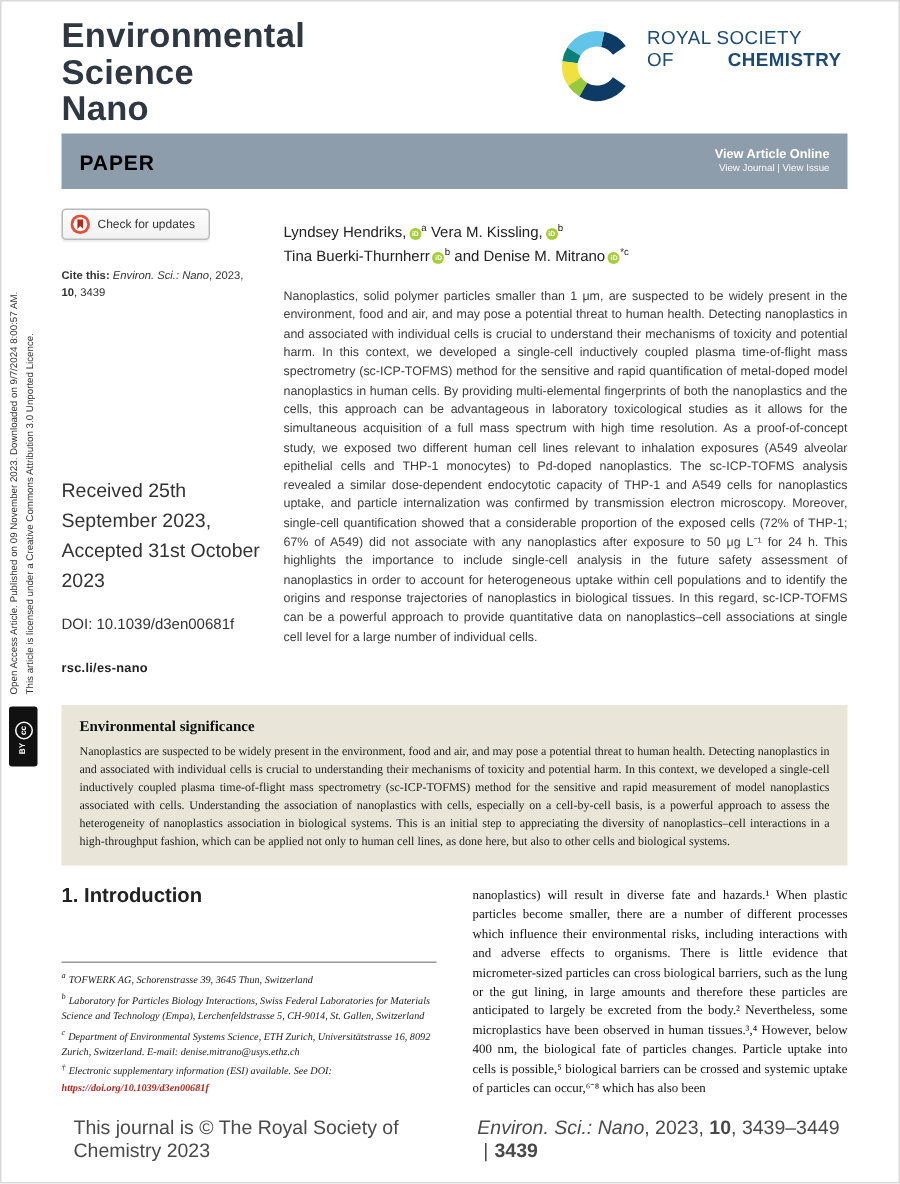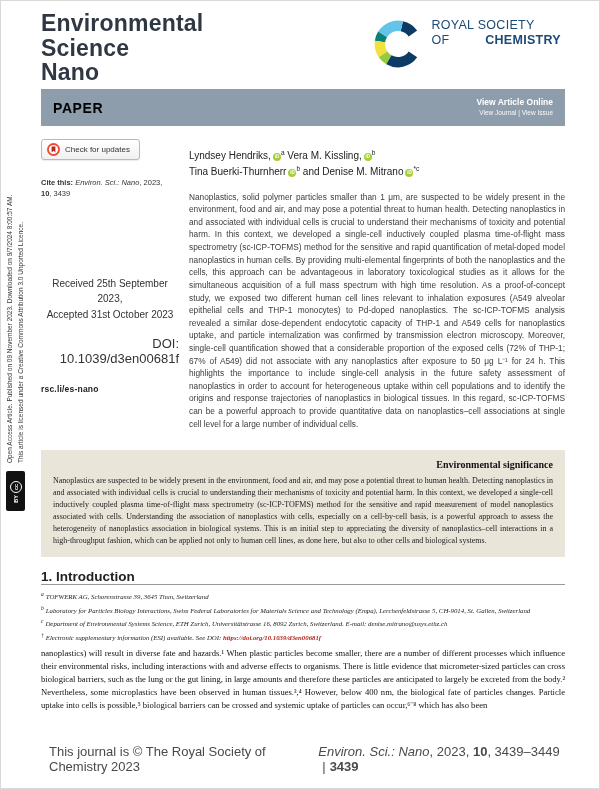--- a/index.html
+++ b/index.html
@@ -52,42 +52,42 @@
   .check-btn {
     display:inline-flex; align-items:center; gap:5px;
     border:1px solid #b9b9b9; border-radius:3px; padding:3px 9px 3px 5px;
     background:linear-gradient(#ffffff,#f1f1f1); font-size:8px; color:#333;
     box-shadow:0 1px 1px rgba(0,0,0,.08); cursor:pointer;
   }
   .cite { margin-top:17px; font-size:7.5px; color:#333; line-height:1.5; width:132px; }
   .cite .lbl { font-weight:bold; }
   .cite .ital { font-style:italic; }
   .cite .vol { font-weight:bold; }
-  .received { margin-top:76px; font-size:10px; color:#333; line-height:1.55;text-align:center; }
-  .doi { margin-top:14px; font-size:13px; color:#333;text-align:right; }
+  .received { margin-top:116px; font-size:13px; color:#333; line-height:1.55; }
+  .doi { margin-top:14px; font-size:10px; color:#333; }
   .site { margin-top:18px; font-size:8.5px; color:#222; font-weight:bold; letter-spacing:.2px; }
 
   .title { font-size:15px; font-weight:bold; color:#161616; line-height:1.27; letter-spacing:.1px; }
   .authors { margin-top:9px; font-size:10px; color:#222; line-height:1.55; }
   .orcid {
     display:inline-block; width:8px; height:8px; background:#a6ce39; border-radius:50%;
     color:#fff; font-size:4.5px; line-height:8px; text-align:center; font-weight:bold;
     vertical-align:1px; margin-left:2px; cursor:pointer;
   }
   sup.aff { font-size:6.5px; }
 
   .abstract { margin-top:11px; font-size:8.3px; color:#3c3c3c; line-height:1.52; text-align:justify; }
 
   
   .env-box { margin-top:20px; background:#e9e5d9; padding:9px 12px 10px; font-family:"Liberation Serif", serif; }
-  .env-heading { font-size:10px; font-weight:bold; color:#111;text-align:right; }
+  .env-heading { font-size:10px; font-weight:bold; color:#111; }
   .env-body { margin-top:5px; font-size:8px; line-height:1.5; text-align:justify; color:#222; }
 
   
-  .body-cols { display:flex; gap:2px; margin-top:12px;flex-direction:column; }
+  .body-cols { display:flex; gap:24px; margin-top:12px; }
   .col { flex:1; min-width:0; display:flex; flex-direction:column; }
   .intro-heading { font-size:13.5px; font-weight:bold; color:#222; }
   .body-para { margin-top:9px; font-family:"Liberation Serif", serif; font-size:8.6px; line-height:1.5; text-align:justify; color:#111; }
   .col-right .body-para { margin-top:1px; }
 
   .footnotes {
     margin-top:auto; border-top:1px solid #999; padding-top:5px;
     font-family:"Liberation Serif", serif; font-size:6.8px; font-style:italic;
     line-height:1.5; color:#222;
   }

